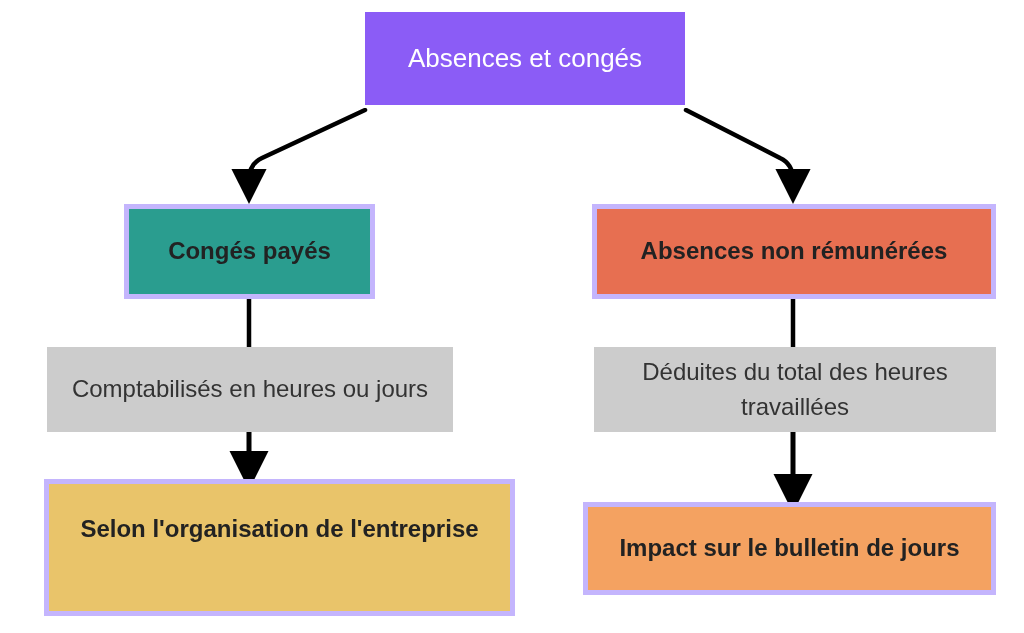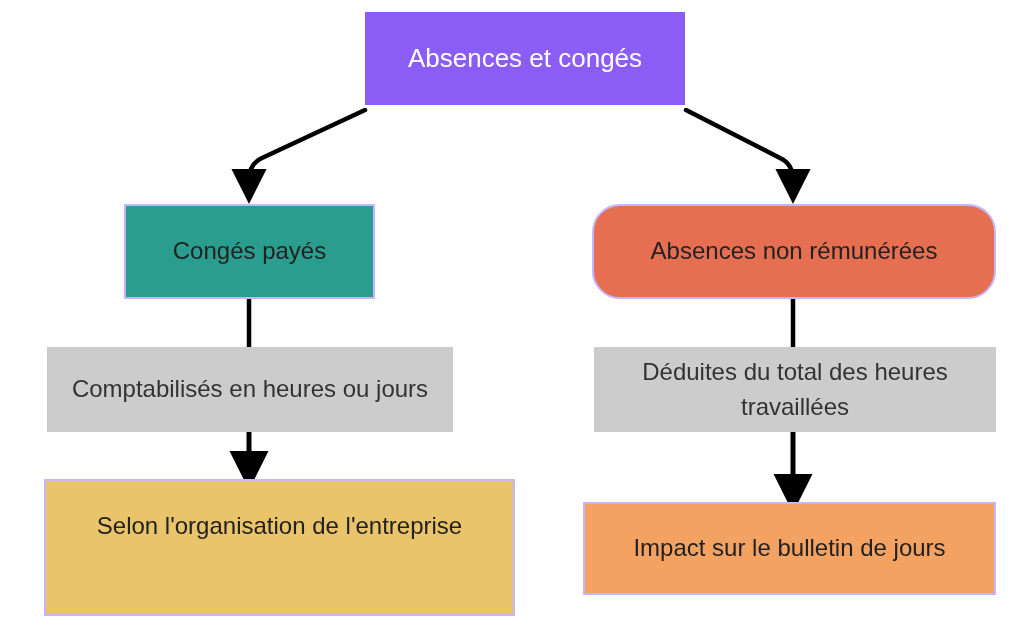--- a/index.html
+++ b/index.html
@@ -49,38 +49,38 @@
     width: 326px;
     height: 99px;
     background: #8b5cf6;
     border: 3px solid #ffffff;
     color: #ffffff;
     font-size: 26px;
   }
 
   
   .n-branch {
-    border: 2px solid #c4b5fd;
+    border: 5px solid #c4b5fd;
     color: #222222;
     font-size: 24px;
+    font-weight: bold;
   }
   .n-conges {
     left: 124px;
     top: 204px;
     width: 251px;
     height: 95px;
     background: #2a9d8f;
   }
   .n-absences {
     left: 592px;
     top: 204px;
     width: 404px;
     height: 95px;
     background: #e76f51;
-    border-radius: 28px;
   }
   .n-orga {
     left: 15px;
     top: 479px;
     width: 471px;
     height: 137px;
     background: #e9c46a;
     font-size: 24px;
     align-items: flex-start;
     padding-top: 28px;

